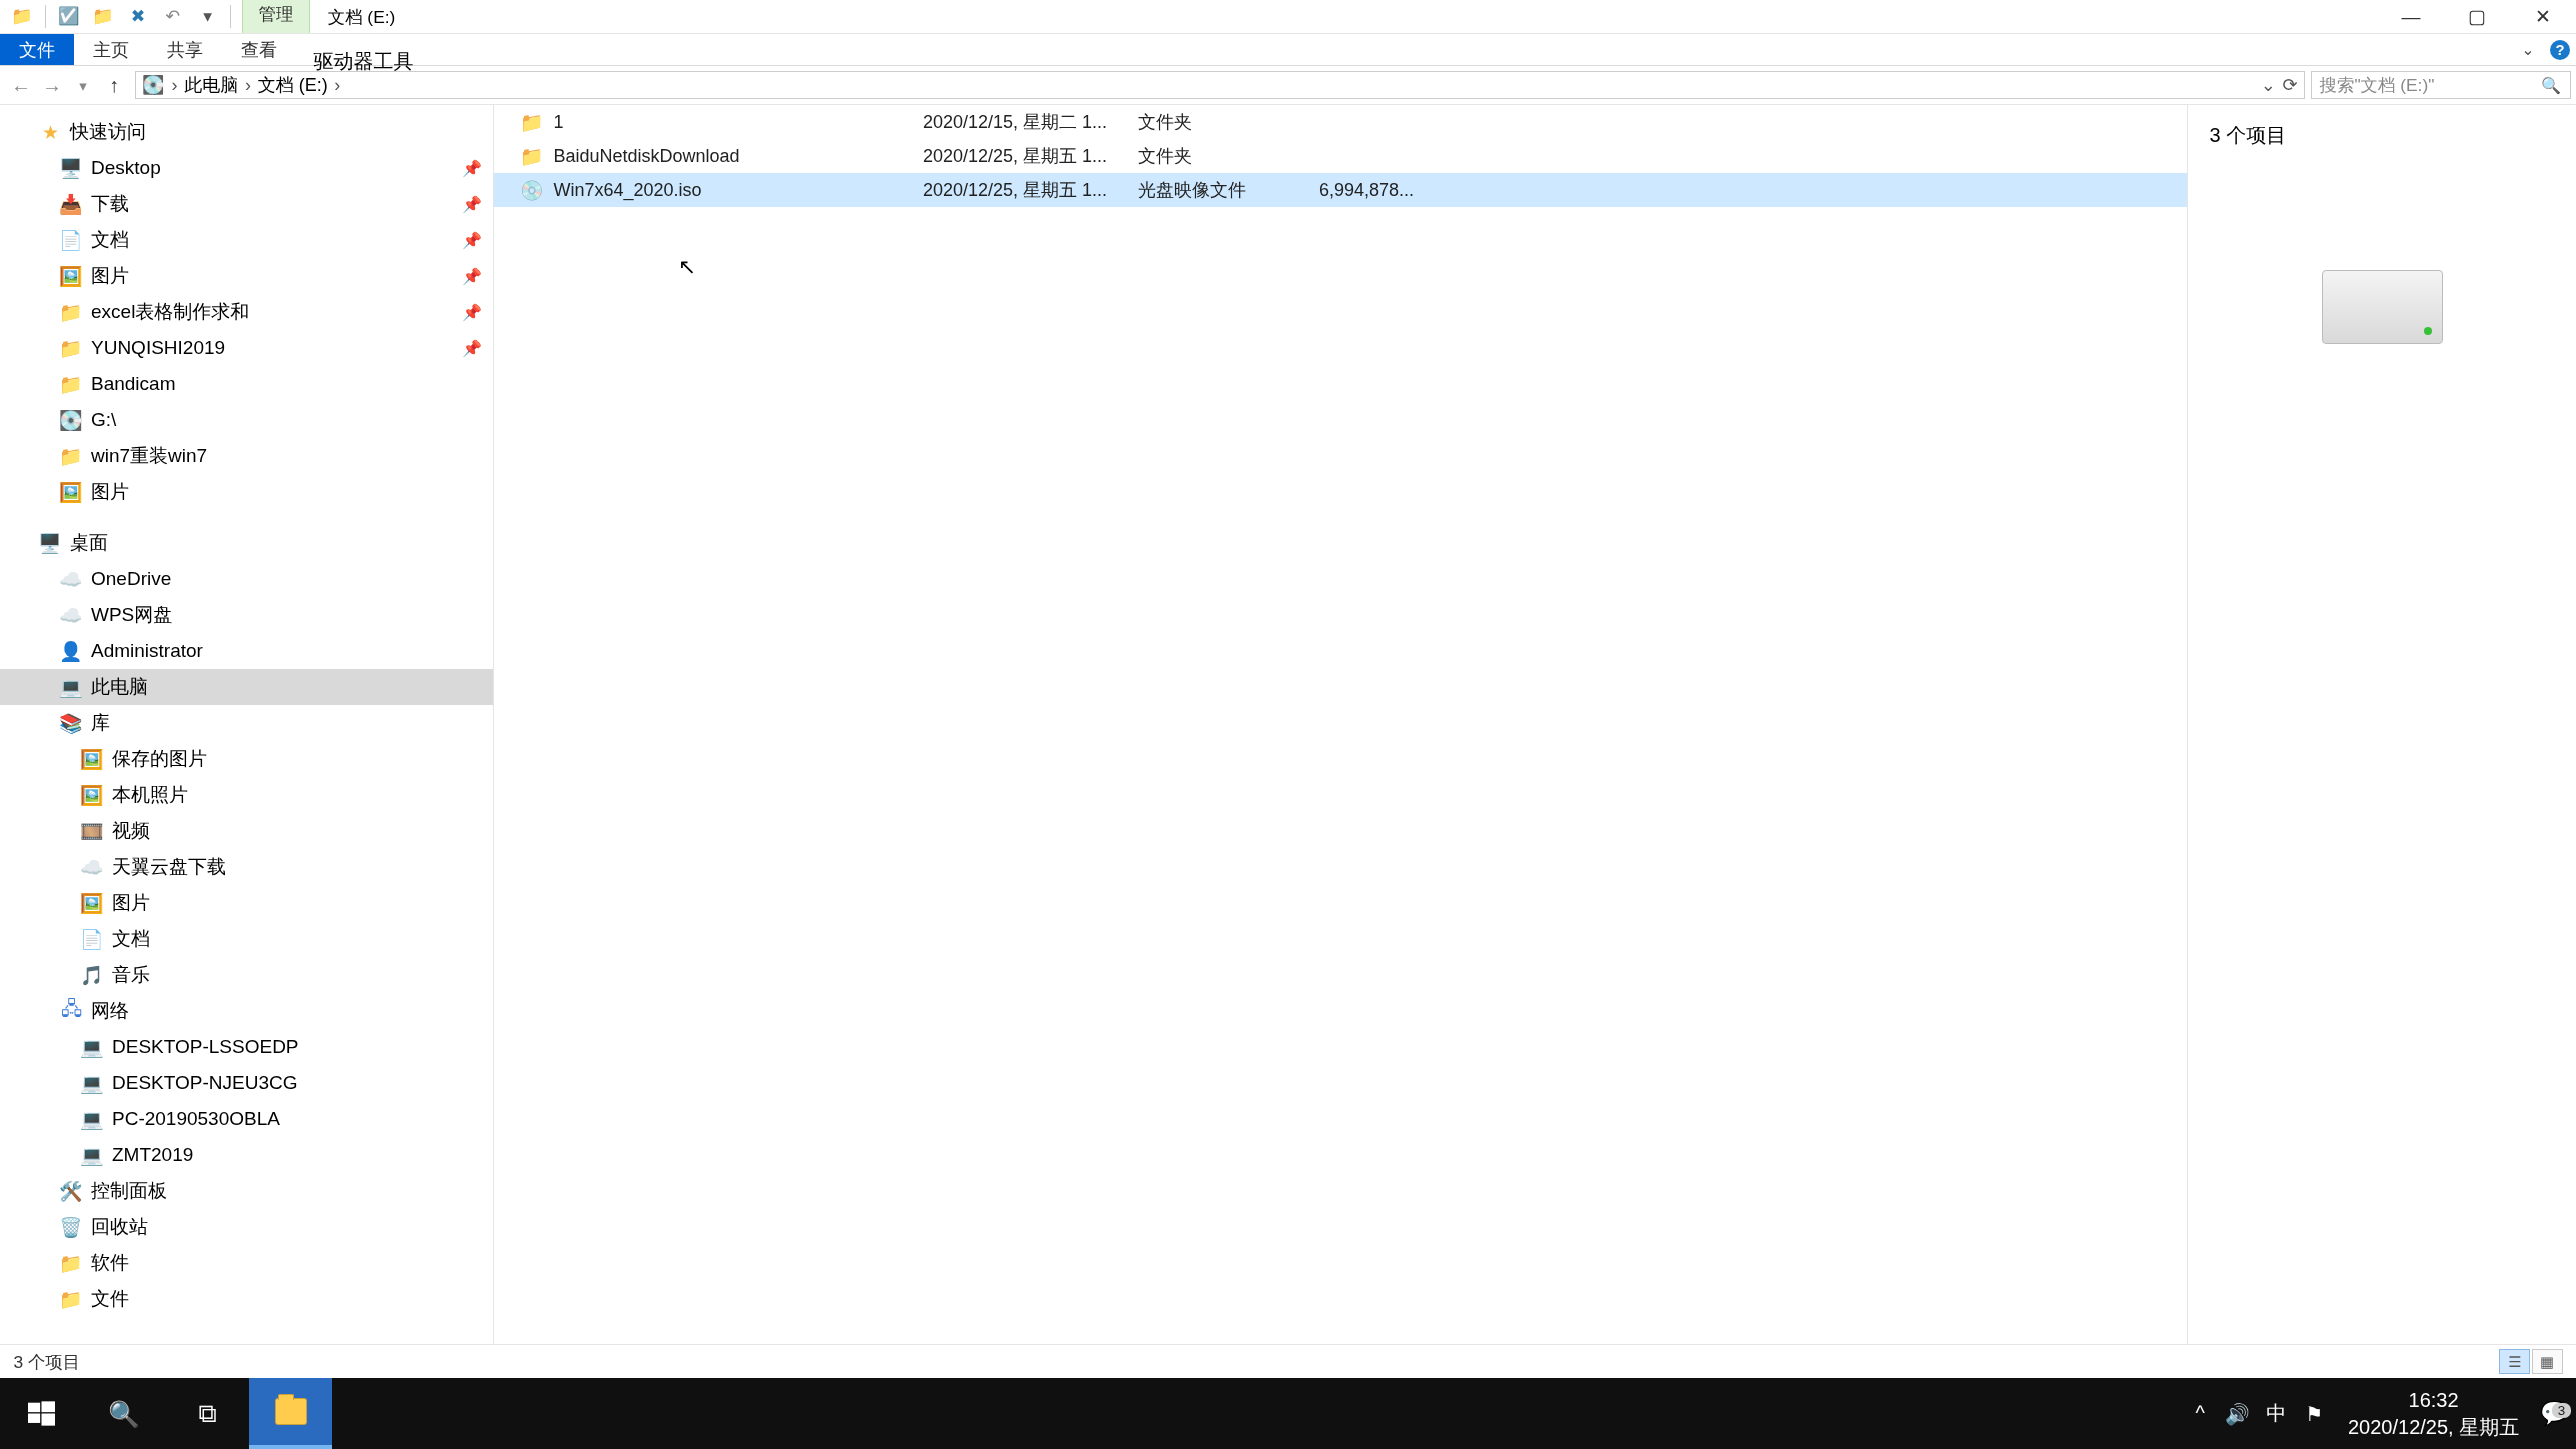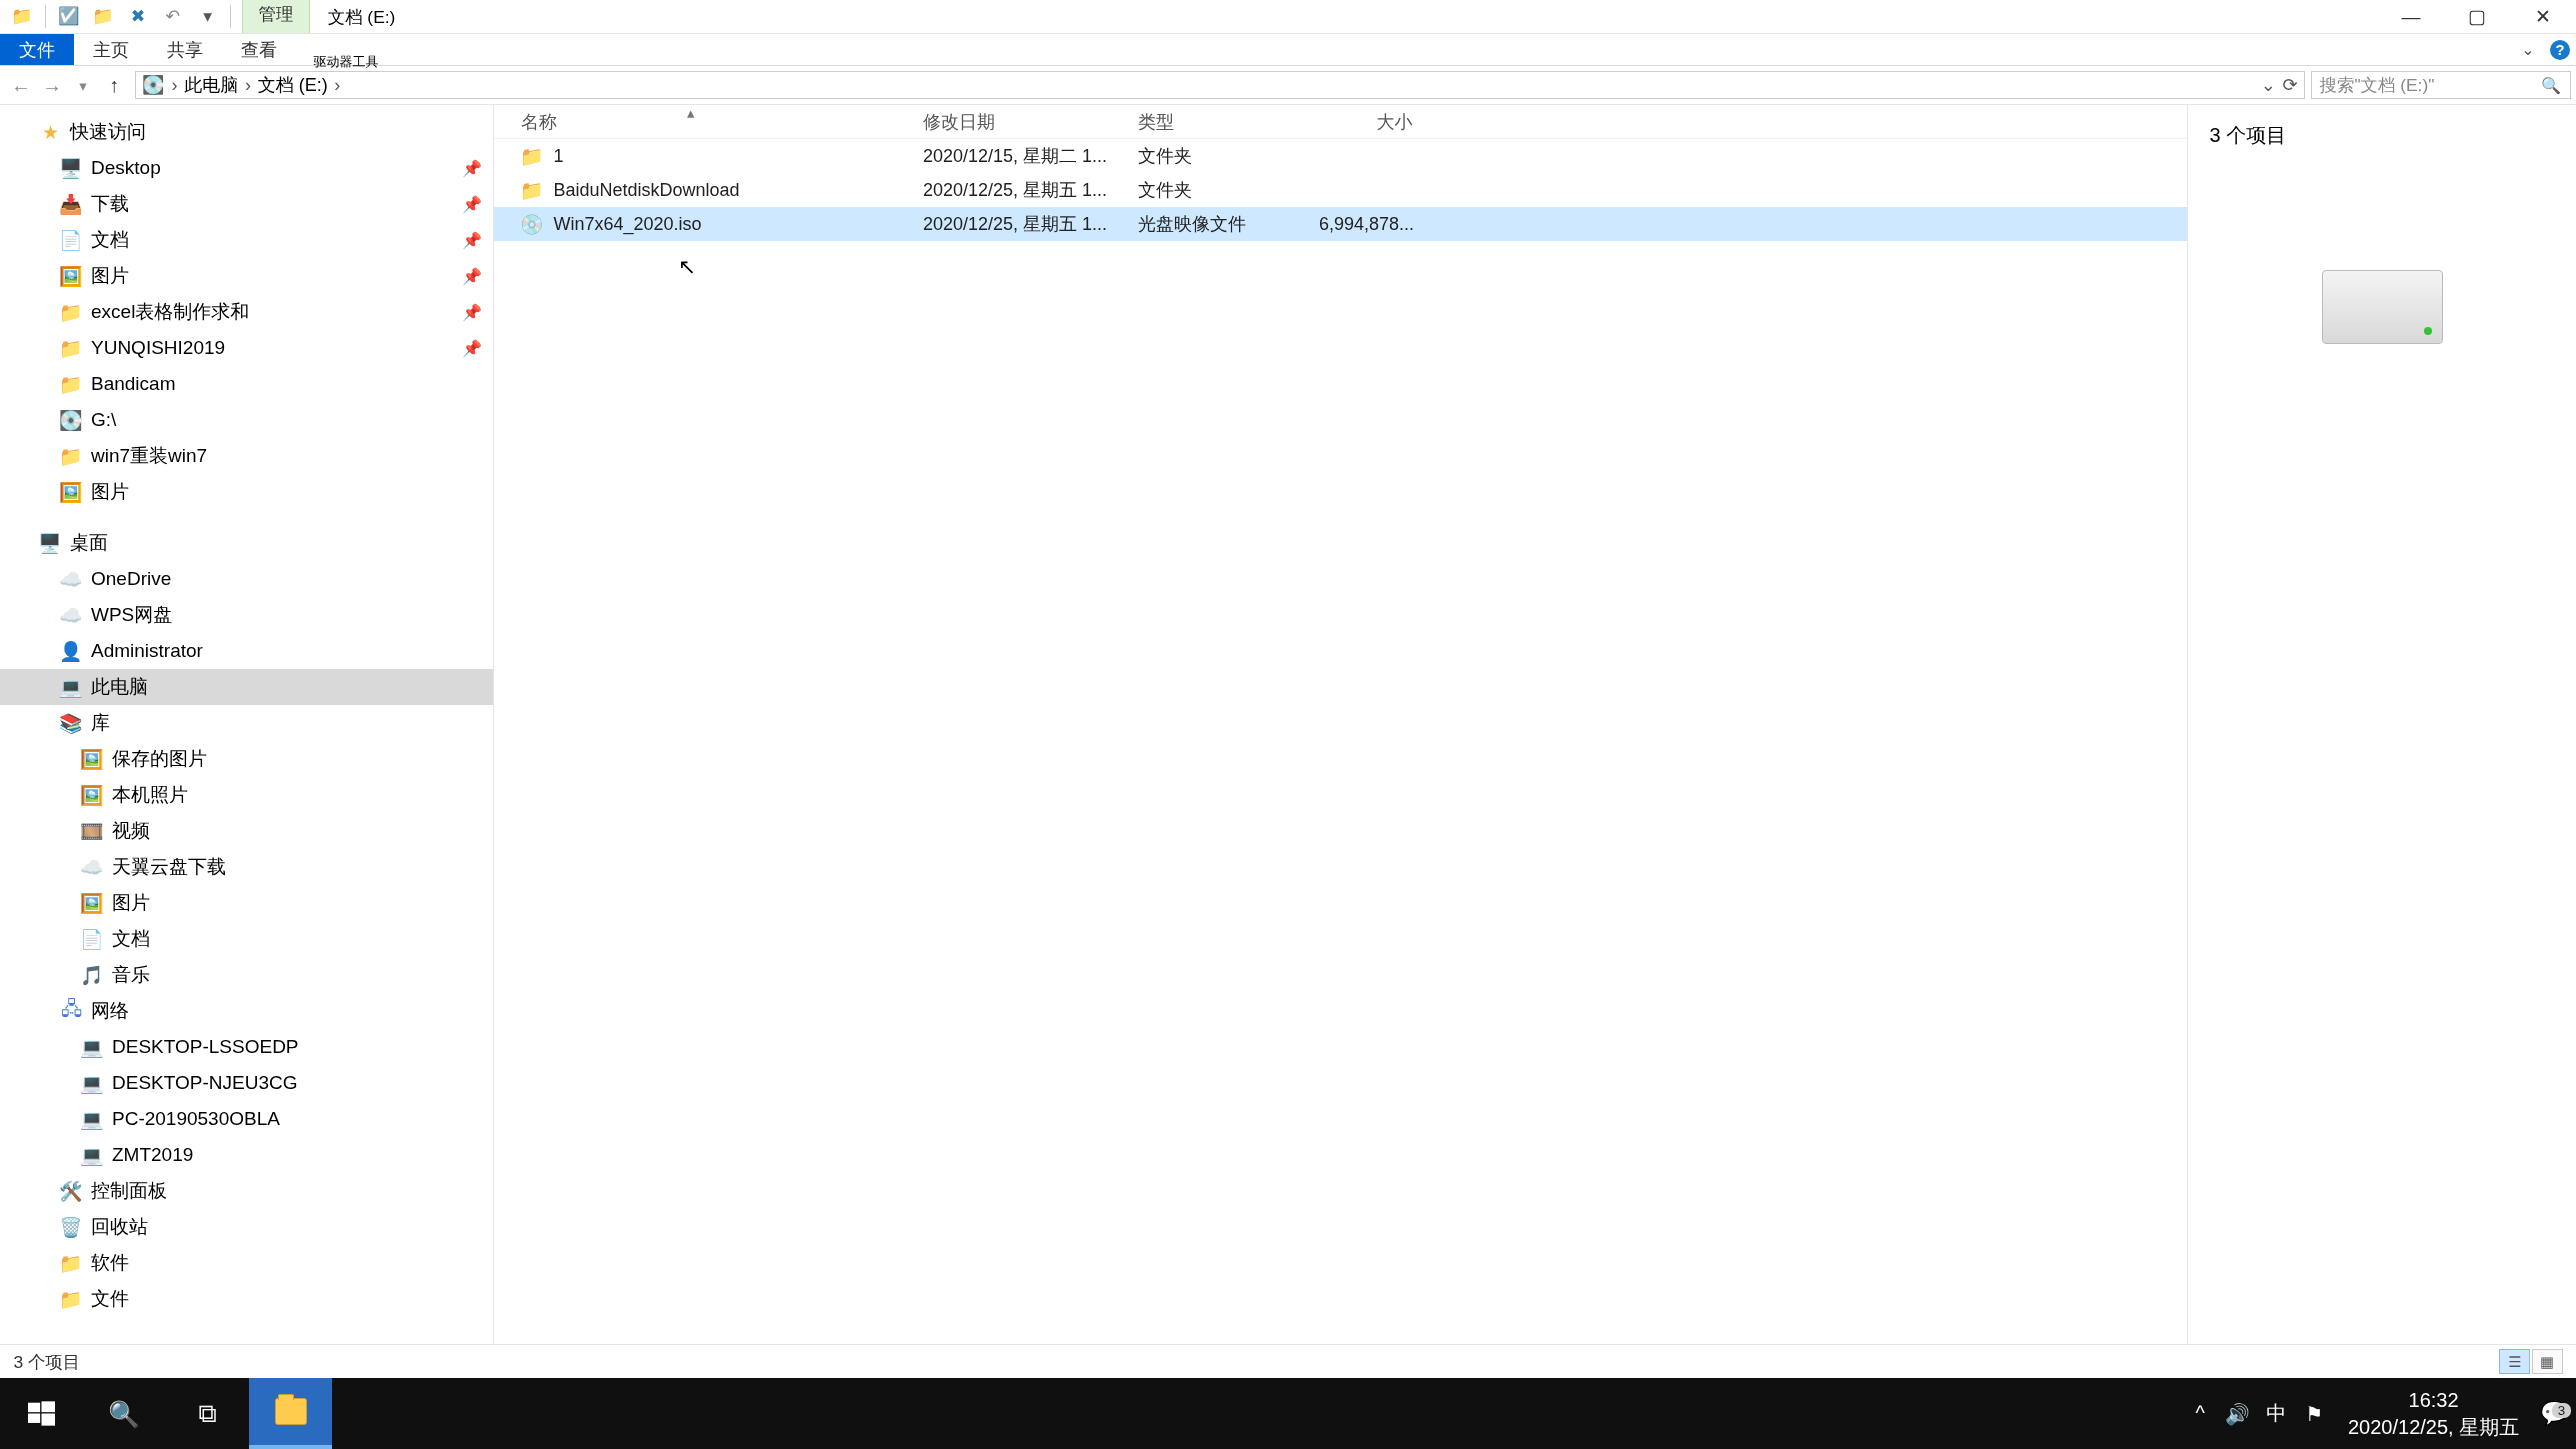--- a/index.html
+++ b/index.html
@@ -33,21 +33,21 @@
 
 
 .ribbon {
   display:flex; height:32px; border-bottom:0.7px solid #d9d9d9; align-items:stretch;
 }
 .ribbon .tab {
   padding:0 19px; display:flex; align-items:center; font-size:18px; color:#333;
 }
 .ribbon .tab.file { background:#0063d1; color:#fff; }
 .ribbon .ctx2 {
-  padding:0 17.4px; display:flex; align-items:center; font-size:13px;margin-top:24px;
+  padding:0 17.4px; display:flex; align-items:center; font-size:20px;margin-top:24px;
 }
 .ribbon .spacer { flex:1; }
 .ribbon .collapse { width:32px; display:flex; align-items:center; justify-content:center; font-size:16px; color:#555; }
 .ribbon .help { width:32px; display:flex; align-items:center; justify-content:center; }
 .help-circle { width:20px; height:20px; border-radius:50%; background:#1979ca; color:#fff; font-size:14.8px; display:flex; align-items:center; justify-content:center; font-weight:bold;}
 
 
 .navrow {
   display:flex; align-items:center; height:39px; border-bottom:0.7px solid #e5e5e5;
   padding:0 5.4px;
@@ -379,27 +379,20 @@
         <span class="ico folder">📁</span>
         <span>软件</span>
       </div>
     <div class="tree-item d1">
         <span class="ico folder">📁</span>
         <span>文件</span>
       </div>
   </div>
 
   <div class="files">
-    <div class="files-header">
-      <div>名称</div>
-      <div>修改日期</div>
-      <div>类型</div>
-      <div style="text-align:right;padding-right:13.4px">大小</div>
-      <span class="sort">▴</span>
-    </div>
 
     <div class="files-row">
       <div class="namecell">
           <span class="fico folder">📁</span>
           <span>1</span>
         </div>
       <div class="datecell">2020/12/15, 星期二 1...</div>
       <div>文件夹</div>
       <div class="sizecell"></div>
     </div>

